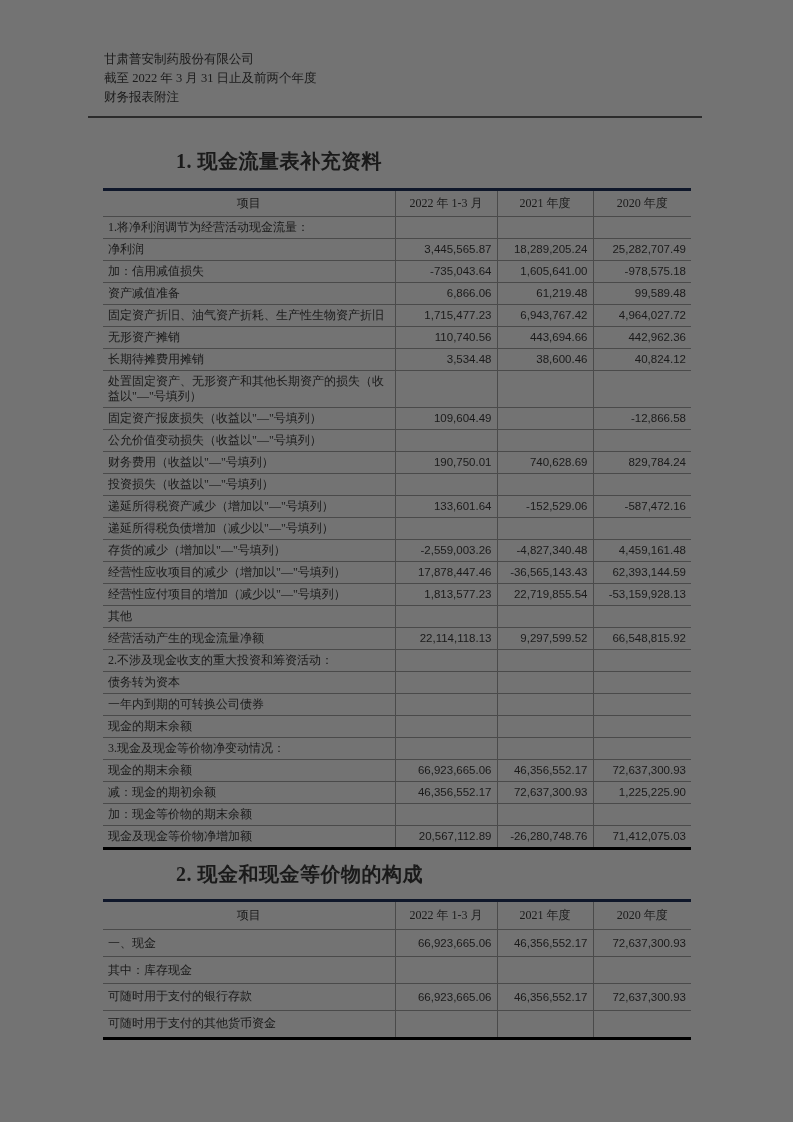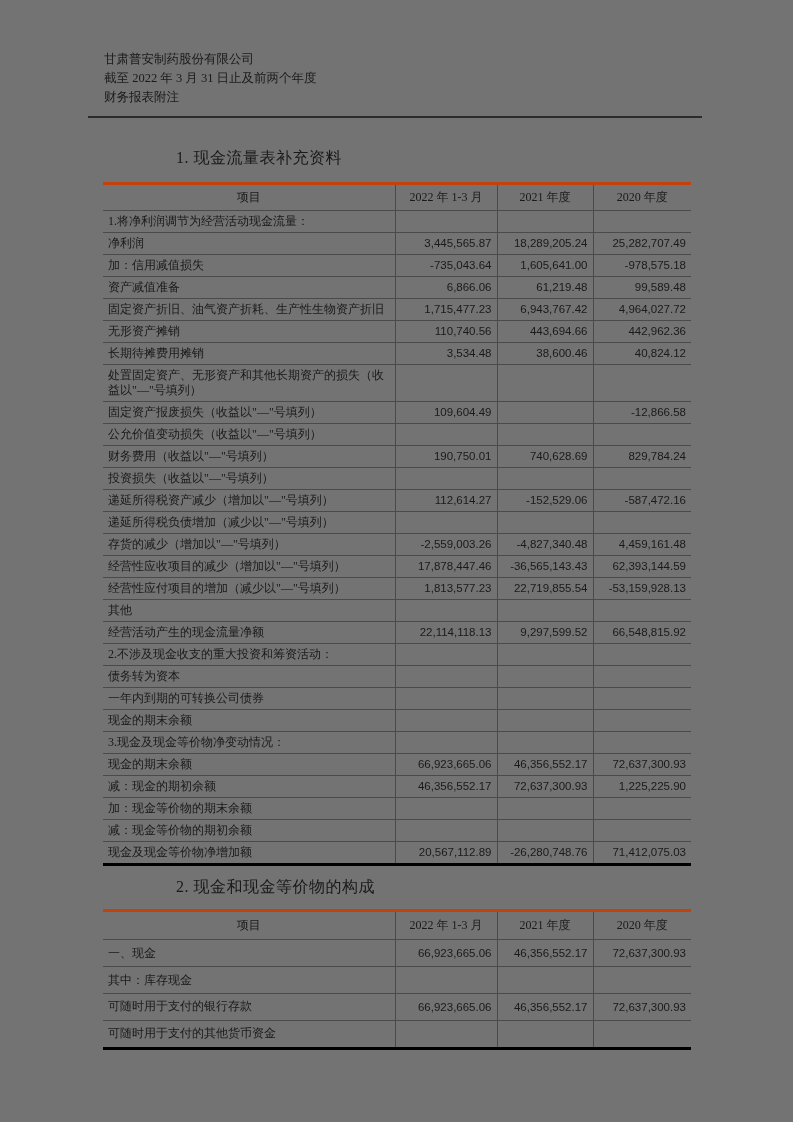--- a/index.html
+++ b/index.html
@@ -23,34 +23,34 @@
     line-height: 19px;
   }
   .header-rule {
     margin: 9px 0 0 88px;
     width: 614px;
     height: 0;
     border-top: 2px solid #2b2b2b;
   }
   .section-title {
     margin: 30px 0 13px 176px;
-    font-size: 16px;
-    font-weight: normal;
+    font-size: 20px;
+    font-weight: bold;
     letter-spacing: 0.5px;
   }
   .section-title.t2-title {
     margin-top: 11px;
     margin-bottom: 11px;
   }
   .fin-table {
     margin-left: 103px;
     width: 588px;
     border-collapse: collapse;
     table-layout: fixed;
-    border-top: 3px solid #c2410c;
+    border-top: 3px solid #0f172a;
     border-bottom: 3px solid #000;
     font-size: 12px;
   }
   .fin-table col.c1 { width: 292px; }
   .fin-table col.c2 { width: 102px; }
   .fin-table col.c3 { width: 96px; }
   .fin-table col.c4 { width: 98px; }
   .fin-table th, .fin-table td {
     border-bottom: 1px solid #4a4a4a;
     padding: 3px 5px;
@@ -179,21 +179,21 @@
           <td class="num">829,784.24</td>
         </tr>
         <tr>
           <td>投资损失（收益以"—"号填列）</td>
           <td class="num"></td>
           <td class="num"></td>
           <td class="num"></td>
         </tr>
         <tr>
           <td>递延所得税资产减少（增加以"—"号填列）</td>
-          <td class="num">112,614.27</td>
+          <td class="num">133,601.64</td>
           <td class="num">-152,529.06</td>
           <td class="num">-587,472.16</td>
         </tr>
         <tr>
           <td>递延所得税负债增加（减少以"—"号填列）</td>
           <td class="num"></td>
           <td class="num"></td>
           <td class="num"></td>
         </tr>
         <tr>
@@ -263,26 +263,20 @@
           <td class="num">72,637,300.93</td>
         </tr>
         <tr>
           <td>减：现金的期初余额</td>
           <td class="num">46,356,552.17</td>
           <td class="num">72,637,300.93</td>
           <td class="num">1,225,225.90</td>
         </tr>
         <tr>
           <td>加：现金等价物的期末余额</td>
-          <td class="num"></td>
-          <td class="num"></td>
-          <td class="num"></td>
-        </tr>
-        <tr>
-          <td>减：现金等价物的期初余额</td>
           <td class="num"></td>
           <td class="num"></td>
           <td class="num"></td>
         </tr>
         <tr>
           <td>现金及现金等价物净增加额</td>
           <td class="num">20,567,112.89</td>
           <td class="num">-26,280,748.76</td>
           <td class="num">71,412,075.03</td>
         </tr>

